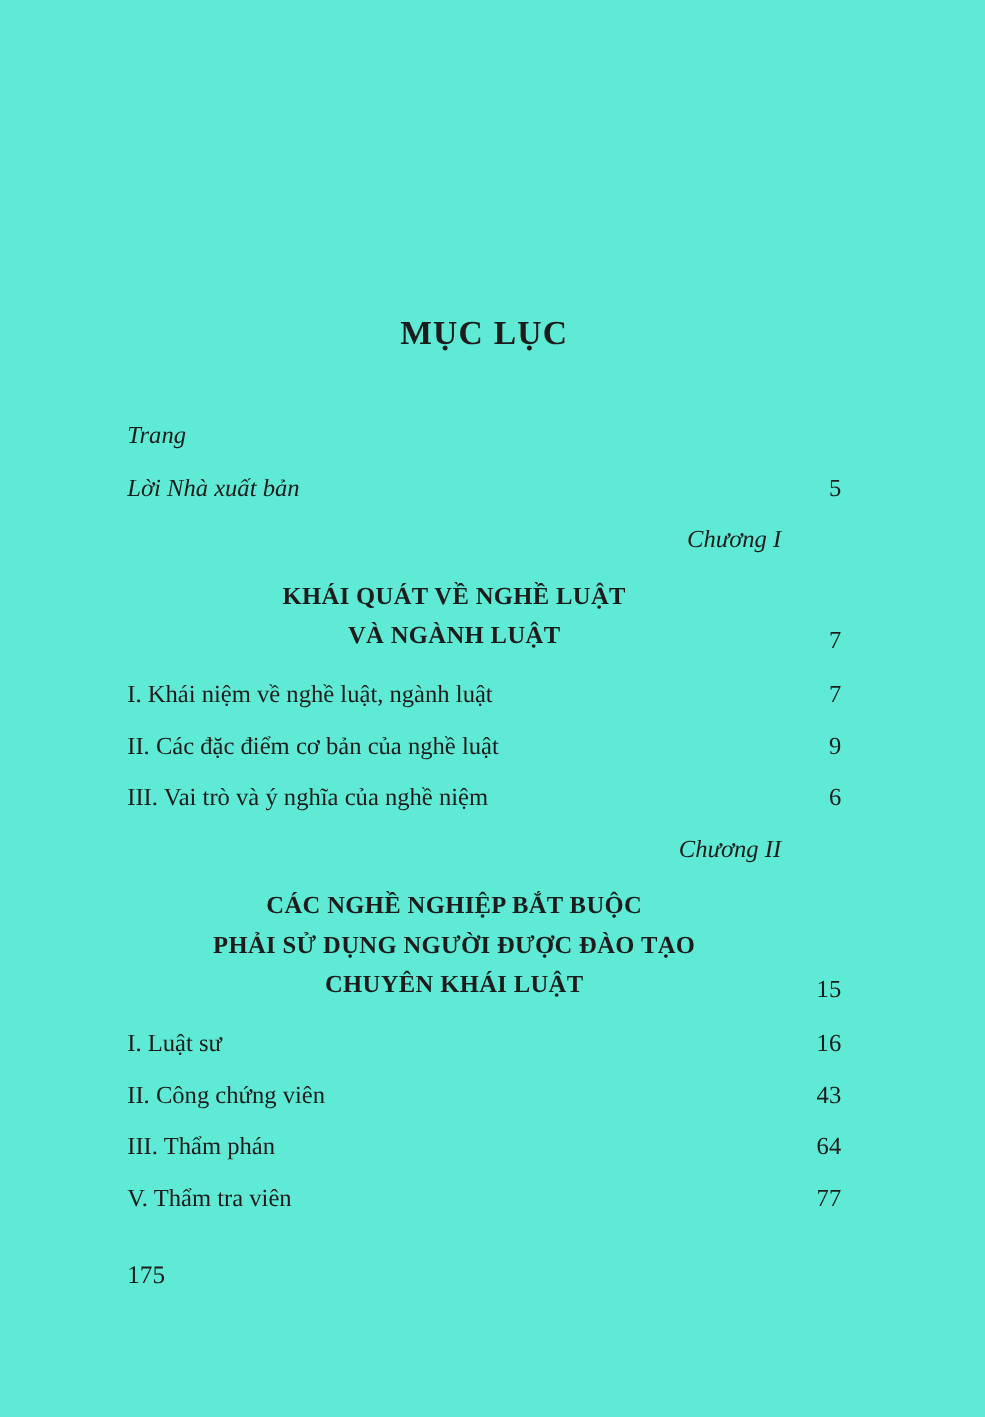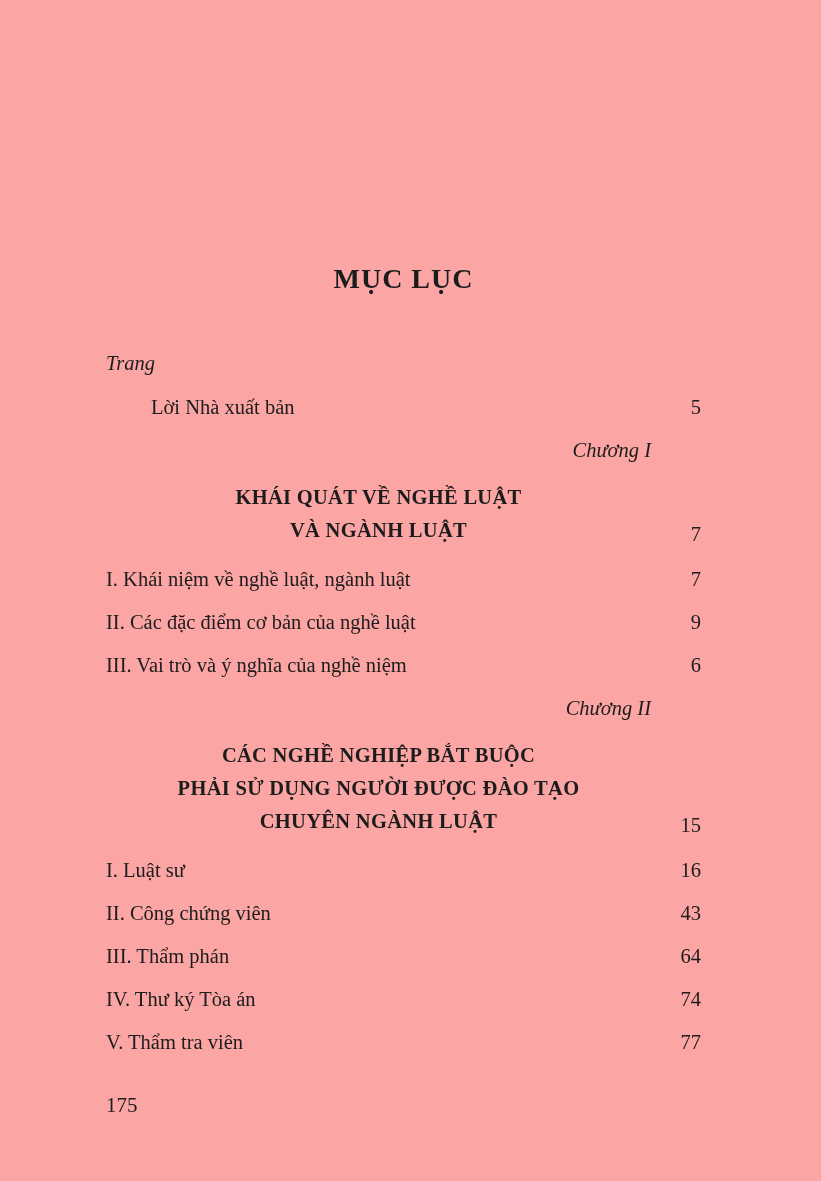--- a/index.html
+++ b/index.html
@@ -12,21 +12,21 @@
     height: 1181px;
     font-family: "Liberation Serif", "DejaVu Serif", serif;
     color: #1c1c1c;
   }
   .page {
     position: relative;
     width: 821px;
     height: 1181px;
     box-sizing: border-box;
     padding: 263px 120px 0 106px;
-    background: #fca5a5;
+    background: #5eead4;
     overflow: hidden;
   }
   .doc-title {
     margin: 0 0 56px 0;
     font-size: 28px;
     font-weight: bold;
     text-align: center;
     letter-spacing: 1px;
     line-height: 32px;
   }
@@ -49,21 +49,21 @@
   }
   .row .label {
     flex: 1;
   }
   .row .page-num {
     width: 50px;
     text-align: right;
     flex: 0 0 auto;
   }
   .row.italic .label {
-    margin-left: 45px;
+    font-style: italic;
   }
   .row.center .label {
     text-align: right;
     font-style: italic;
   }
   .row.chapter-title .label {
     text-align: center;
     font-weight: bold;
     line-height: 33px;
     letter-spacing: 0.3px;
@@ -124,44 +124,40 @@
 
     <div class="row center">
       <span class="label">Chương II</span>
       <span class="page-num"></span>
     </div>
 
     <div class="row chapter-title">
       <span class="label">
         <div>CÁC NGHỀ NGHIỆP BẮT BUỘC</div>
         <div>PHẢI SỬ DỤNG NGƯỜI ĐƯỢC ĐÀO TẠO</div>
-        <div>CHUYÊN NGÀNH LUẬT</div>
+        <div>CHUYÊN KHÁI LUẬT</div>
       </span>
       <span class="page-num">15</span>
     </div>
 
     <div class="row">
       <span class="label">I. Luật sư</span>
       <span class="page-num">16</span>
     </div>
 
     <div class="row">
       <span class="label">II. Công chứng viên</span>
       <span class="page-num">43</span>
     </div>
 
     <div class="row">
       <span class="label">III. Thẩm phán</span>
       <span class="page-num">64</span>
     </div>
 
-    <div class="row">
-      <span class="label">IV. Thư ký Tòa án</span>
-      <span class="page-num">74</span>
-    </div>
 
     <div class="row">
       <span class="label">V. Thẩm tra viên</span>
       <span class="page-num">77</span>
     </div>
 
   </div>
 
   <div class="footer-page">175</div>
 

